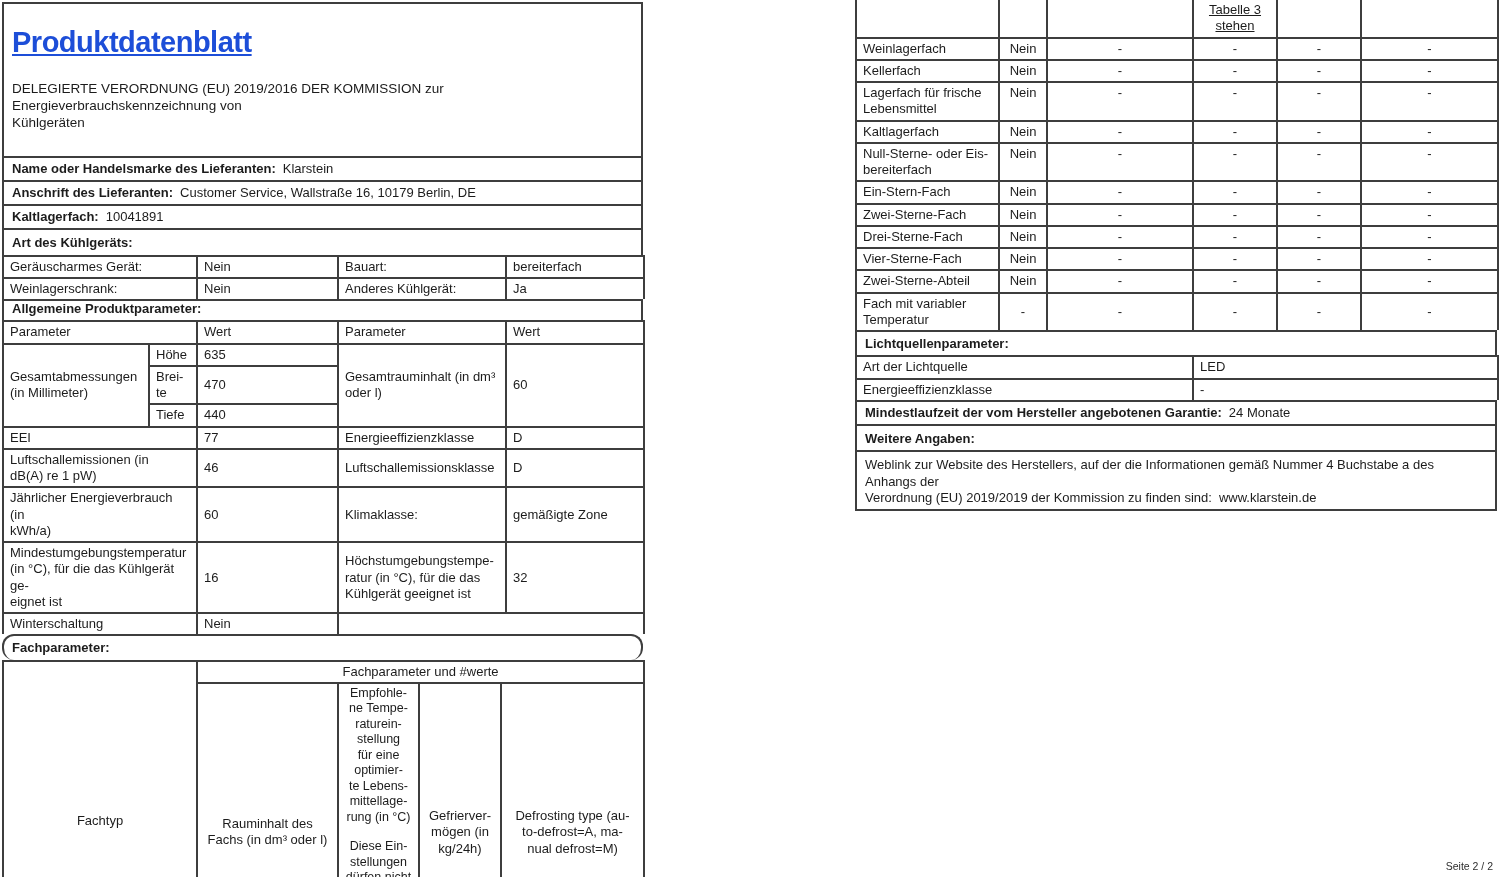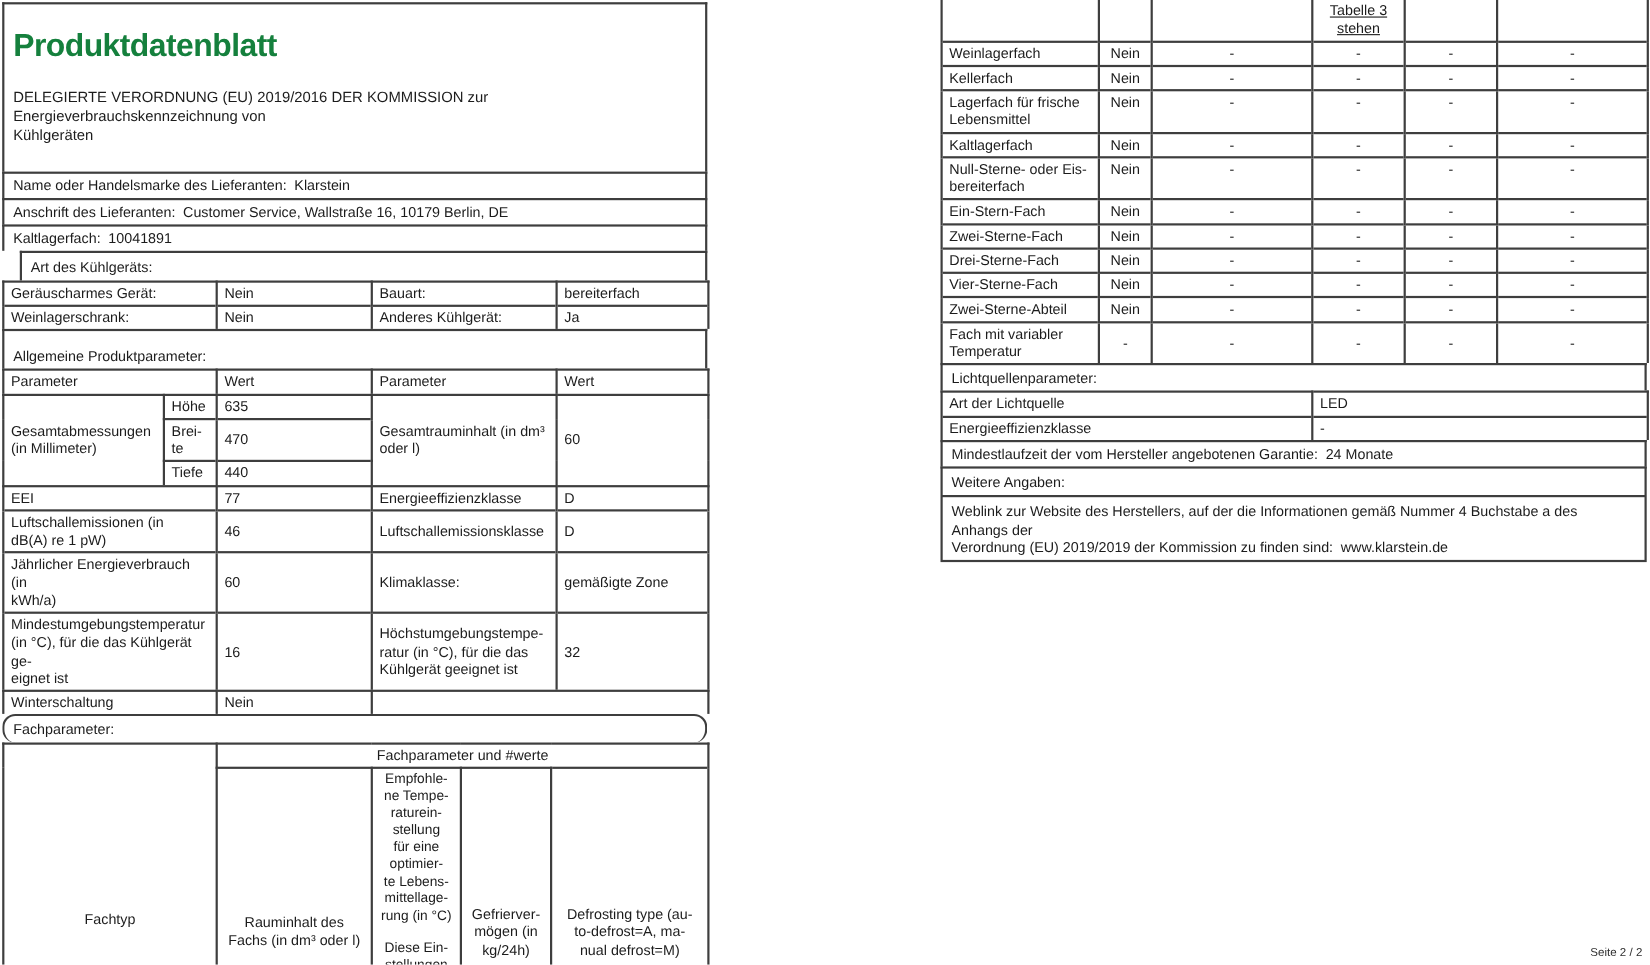--- a/index.html
+++ b/index.html
@@ -14,21 +14,21 @@
   }
   .page{position:absolute;background:#fff;}
   #page1{left:2px;top:2px;width:641px;}
   #page2{left:855px;top:0;width:642px;}
 
   
   .block{border:2px solid var(--bc);border-bottom:none;padding:3px 8px;white-space:pre-line;}
   table{border-collapse:collapse;table-layout:fixed;width:100%;}
   td{border:2px solid var(--bc);border-bottom:none;padding:2px 6px;vertical-align:middle;
      white-space:pre-line;overflow:hidden;}
-  .b{font-weight:normal;}
+  .b{font-weight:bold;}
   .c{text-align:center;}
   .t{vertical-align:top;}
   .val{margin-left:7px;font-weight:normal;}
 
   
   .hdr{padding:6px 8px 8px 8px;}
   .title{font-size:29px;font-weight:bold;letter-spacing:-0.5px;line-height:1.15;}
   .subtitle{margin-top:5px;font-size:13.5px;white-space:pre-line;}
 
   .temp-col{font-size:12.5px;line-height:1.24;}
@@ -43,30 +43,30 @@
   .last-block{border-bottom:2px solid var(--bc);}
 </style>
 </head>
 <body>
 
 <div id="canvas">
 
   <div class="page" id="page1">
 
     <div class="block hdr">
-      <div class="title" style="color:#15803d;">Produktdatenblatt</div>
+      <div class="title" style="color:#1d4ed8;text-decoration:underline;">Produktdatenblatt</div>
       <div class="subtitle">DELEGIERTE VERORDNUNG (EU) 2019/2016 DER KOMMISSION zur Energieverbrauchskennzeichnung von
 Kühlgeräten</div>
     </div>
 
     <div class="block" style="min-height:18px;"><span class="b">Name oder Handelsmarke des Lieferanten:</span><span class="val">Klarstein</span></div>
     <div class="block" style="min-height:18px;"><span class="b">Anschrift des Lieferanten:</span><span class="val">Customer Service, Wallstraße 16, 10179 Berlin, DE</span></div>
     <div class="block" style="min-height:18px;"><span class="b">Kaltlagerfach:</span><span class="val">10041891</span></div>
 
-    <div class="block b" style="min-height:21px;padding-top:5px;margin-left:16px;">Art des Kühlgeräts:</div>
+    <div class="block b" style="min-height:21px;padding-top:5px;">Art des Kühlgeräts:</div>
 
     <table>
       <colgroup>
           <col style="width:194px">
           <col style="width:141px">
           <col style="width:168px">
           <col style="width:138px">
         </colgroup>
       <tbody>
           <tr>
@@ -77,21 +77,21 @@
       </tr>
       <tr>
         <td style="height:14px">Weinlagerschrank:</td>
         <td>Nein</td>
         <td>Anderes Kühlgerät:</td>
         <td>Ja</td>
       </tr>
     </tbody>
       </table>
 
-    <div class="block b" style="min-height:18px;padding-top:15px;">Allgemeine Produktparameter:</div>
+    <div class="block b" style="min-height:18px;padding-top:0;">Allgemeine Produktparameter:</div>
 
     <table>
       <colgroup>
           <col style="width:194px">
           <col style="width:141px">
           <col style="width:168px">
           <col style="width:138px">
         </colgroup>
       <tbody>
           <tr>

